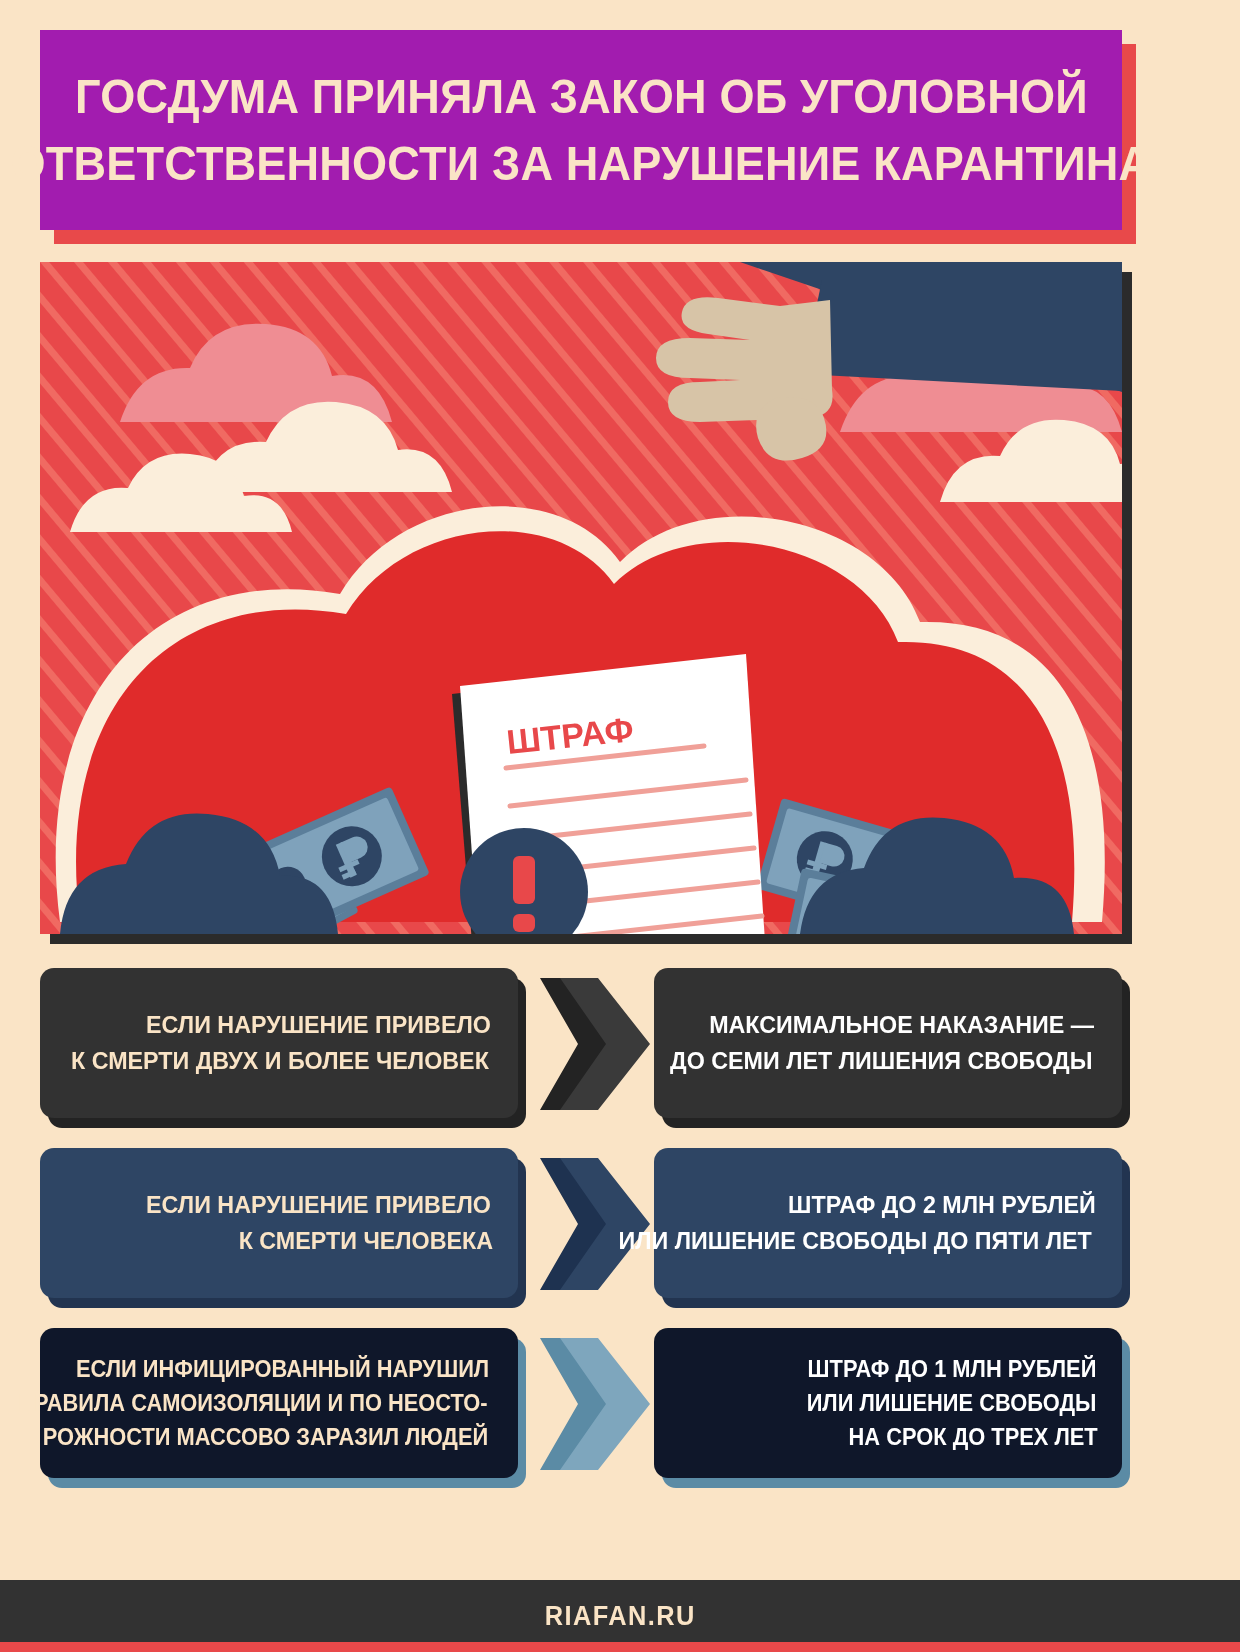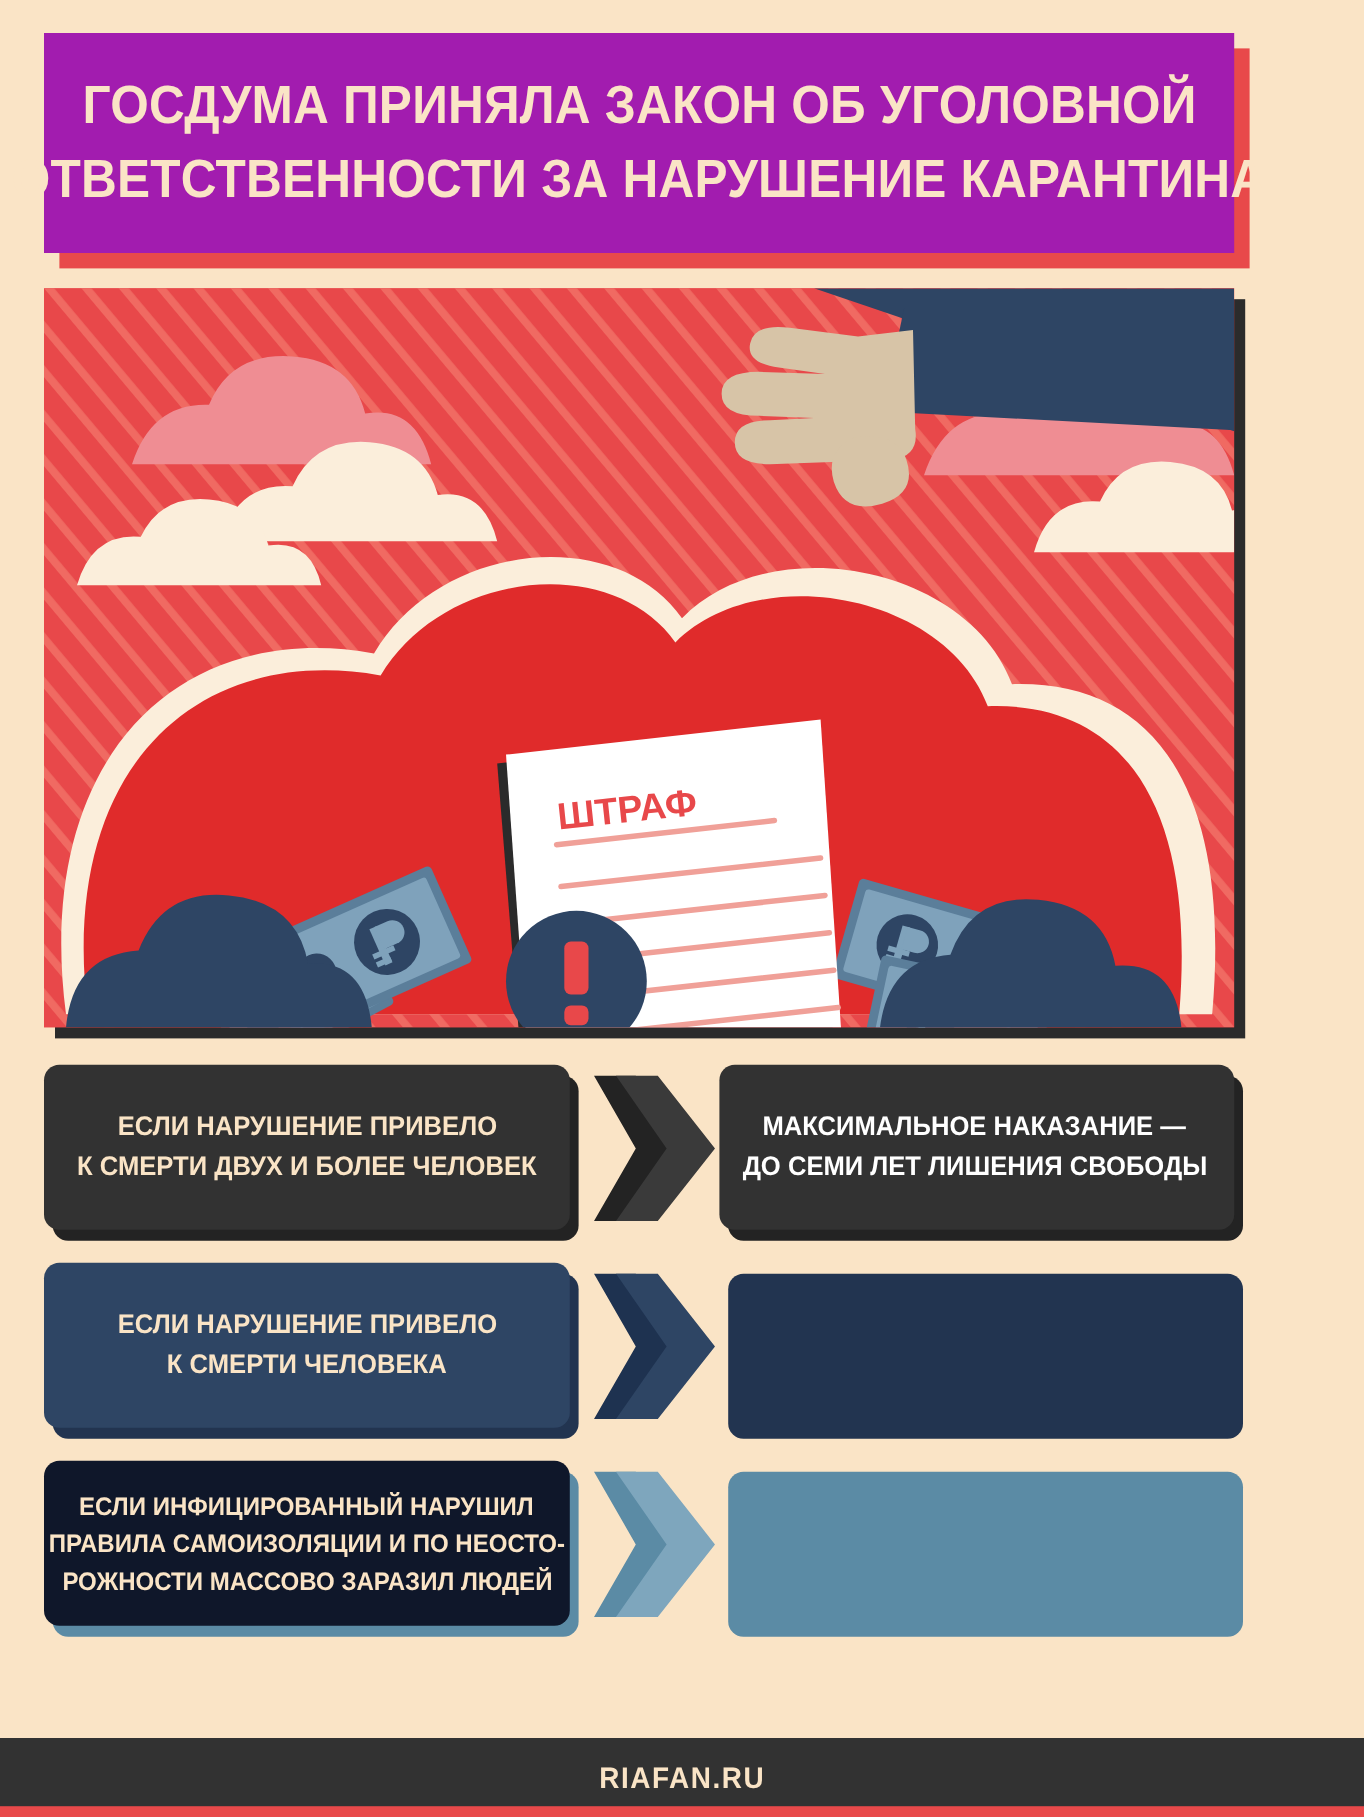--- a/index.html
+++ b/index.html
@@ -63,21 +63,21 @@
 
   
   .rows { position:absolute; left:40px; top:968px; width:1082px; }
   .row { position:relative; height:160px; margin-bottom:20px; }
 
   .chip {
     position:absolute; top:0;
     height:150px;
     border-radius:14px;
     display:flex; flex-direction:column;
-    align-items:center; justify-content:center;
+    align-items:flex-end; justify-content:center;
     padding:0 18px;
     text-align:center;
   }
   .chip-shadow {
     position:absolute; top:10px;
     height:150px;
     border-radius:14px;
     opacity:1;
   }
   .chip-left  { left:0;   width:478px; }
@@ -396,36 +396,45 @@
         <div class="chip-line">ЕСЛИ НАРУШЕНИЕ ПРИВЕЛО</div>
         <div class="chip-line">К СМЕРТИ ЧЕЛОВЕКА</div>
       </div>
       <div class="chev">
         <svg width="110" height="140" viewBox="0 0 110 140">
           <polygon points="0,4 38,4 76,70 38,136 0,136 38,70" fill="#1e3250"></polygon>
           <polygon points="20,4 58,4 110,70 58,136 20,136 66,70" fill="#2e4564"></polygon>
         </svg>
       </div>
       <div class="chip-shadow shadow-right"></div>
+      <div class="chip chip-right">
+        <div class="chip-line">ШТРАФ ДО 2 МЛН РУБЛЕЙ</div>
+        <div class="chip-line">ИЛИ ЛИШЕНИЕ СВОБОДЫ ДО ПЯТИ ЛЕТ</div>
+      </div>
     </div>
 
     <div class="row r3">
       <div class="chip-shadow shadow-left"></div>
       <div class="chip chip-left">
         <div class="chip-line">ЕСЛИ ИНФИЦИРОВАННЫЙ НАРУШИЛ</div>
         <div class="chip-line">ПРАВИЛА САМОИЗОЛЯЦИИ И ПО НЕОСТО-</div>
         <div class="chip-line">РОЖНОСТИ МАССОВО ЗАРАЗИЛ ЛЮДЕЙ</div>
       </div>
       <div class="chev">
         <svg width="110" height="140" viewBox="0 0 110 140">
           <polygon points="0,4 38,4 76,70 38,136 0,136 38,70" fill="#5b8ba5"></polygon>
           <polygon points="20,4 58,4 110,70 58,136 20,136 66,70" fill="#7ea6bd"></polygon>
         </svg>
       </div>
       <div class="chip-shadow shadow-right"></div>
+      <div class="chip chip-right">
+        <div class="chip-line">ШТРАФ ДО 1 МЛН РУБЛЕЙ</div>
+        <div class="chip-line">ИЛИ ЛИШЕНИЕ СВОБОДЫ</div>
+        <div class="chip-line">НА СРОК ДО ТРЕХ ЛЕТ</div>
+      </div>
     </div>
   </div>
 
   <div class="footer">
     <div class="footer-text">RIAFAN.RU</div>
   </div>
   <div class="footer-accent"></div>
 
 </div>
 

